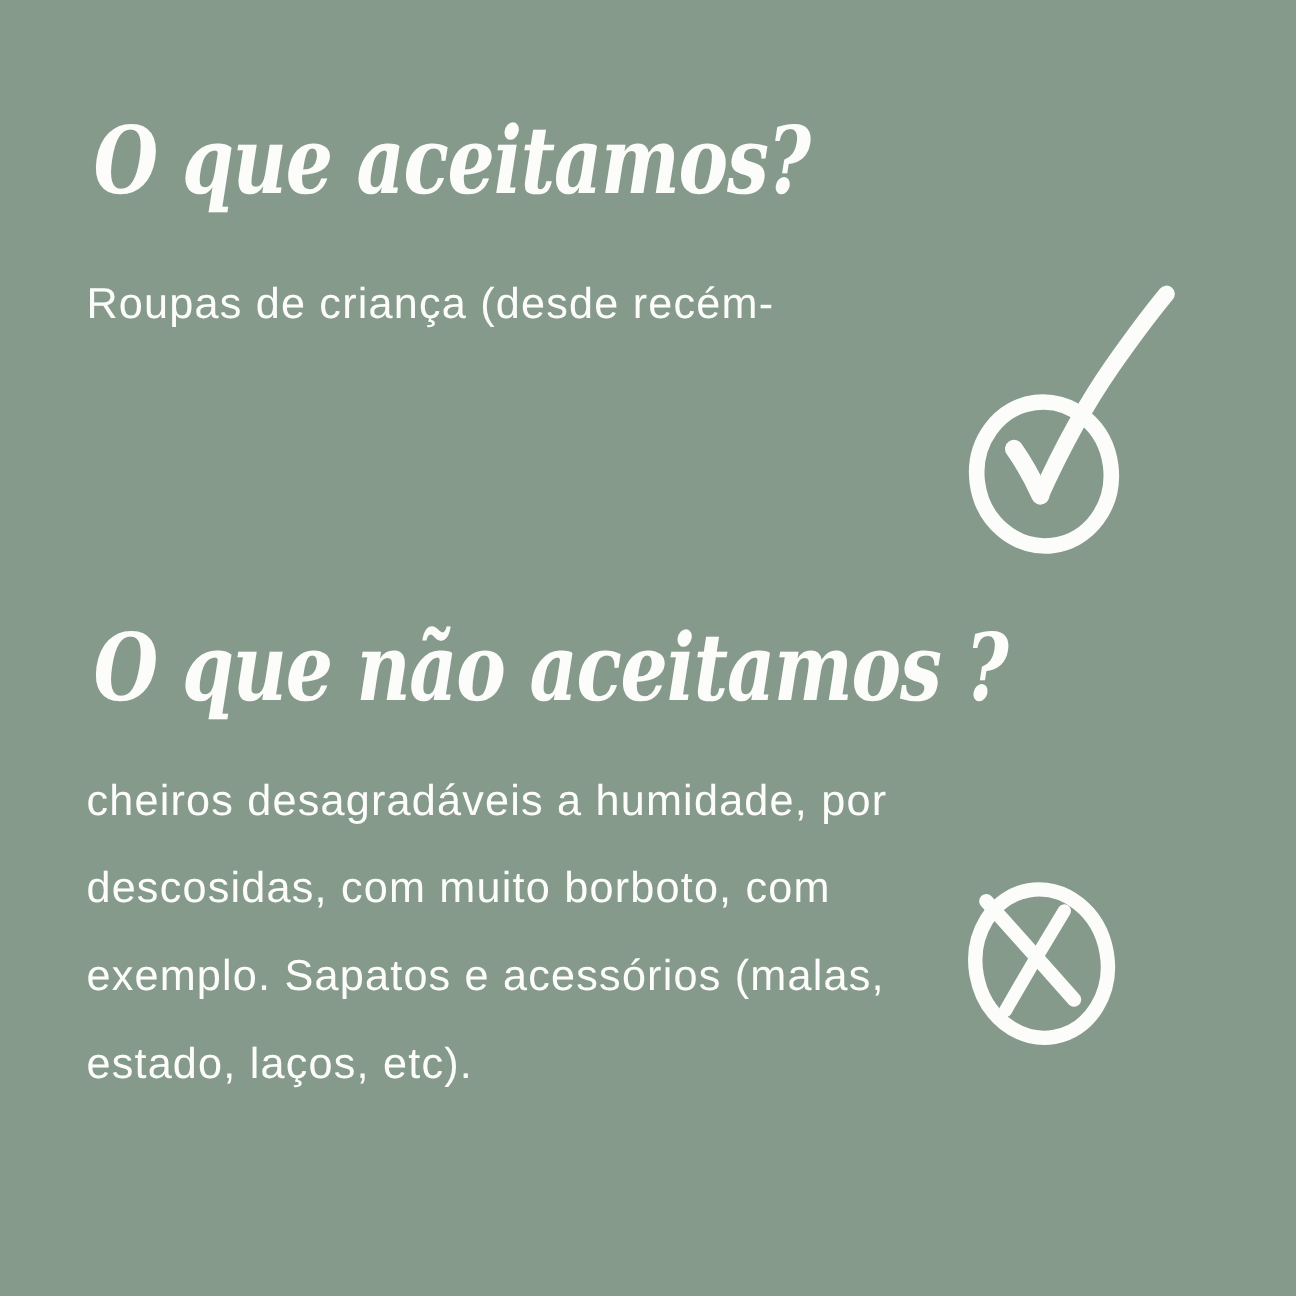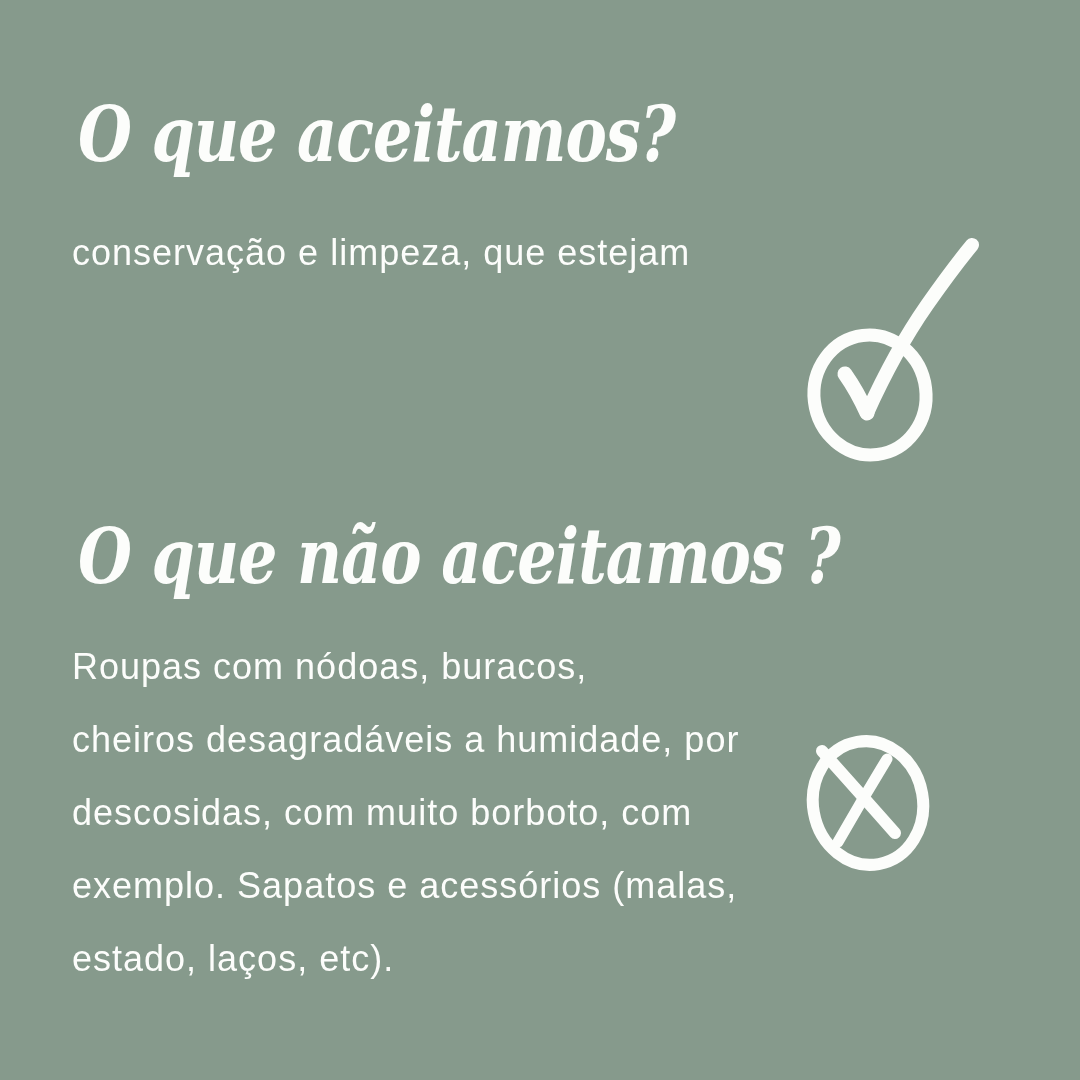--- a/index.html
+++ b/index.html
@@ -61,37 +61,36 @@
   svg { display: block; width: 100%; height: 100%; }
 </style>
 </head>
 <body>
 
 <div class="poster">
 
   <h1 class="heading accept">O que aceitamos?</h1>
 
   <div class="body-text accept">
-    <span class="body-line">conservação e limpeza, que estejam</span>
+    <span class="body-line">Roupas de criança (desde recém-</span>
   </div>
 
   <div class="icon check">
     <svg viewBox="0 0 185 237" fill="none" xmlns="http://www.w3.org/2000/svg">
 
       <ellipse cx="75" cy="162" rx="56" ry="60" stroke="currentColor" stroke-width="13" fill="none" transform="rotate(-7 75 162)" stroke-linecap="round"></ellipse>
 
       <path d="M 50 141 Q 62 158 72 180" stroke="currentColor" stroke-width="15" stroke-linecap="round" fill="none"></path>
       <path d="M 72 180 Q 100 118 132 72 Q 158 35 177 12" stroke="currentColor" stroke-width="14" stroke-linecap="round" fill="none"></path>
     </svg>
   </div>
 
   <h1 class="heading reject">O que não aceitamos ?</h1>
 
   <div class="body-text reject">
-    <span class="body-line">Roupas com nódoas, buracos,</span>
     <span class="body-line">cheiros desagradáveis a humidade, por</span>
     <span class="body-line">descosidas, com muito borboto, com</span>
     <span class="body-line">exemplo. Sapatos e acessórios (malas,</span>
     <span class="body-line">estado, laços, etc).</span>
   </div>
 
   <div class="icon cross">
     <svg viewBox="0 0 145 148" fill="none" xmlns="http://www.w3.org/2000/svg">
 
       <ellipse cx="66" cy="73" rx="55" ry="62" stroke="currentColor" stroke-width="12" fill="none" transform="rotate(-10 66 73)" stroke-linecap="round"></ellipse>

